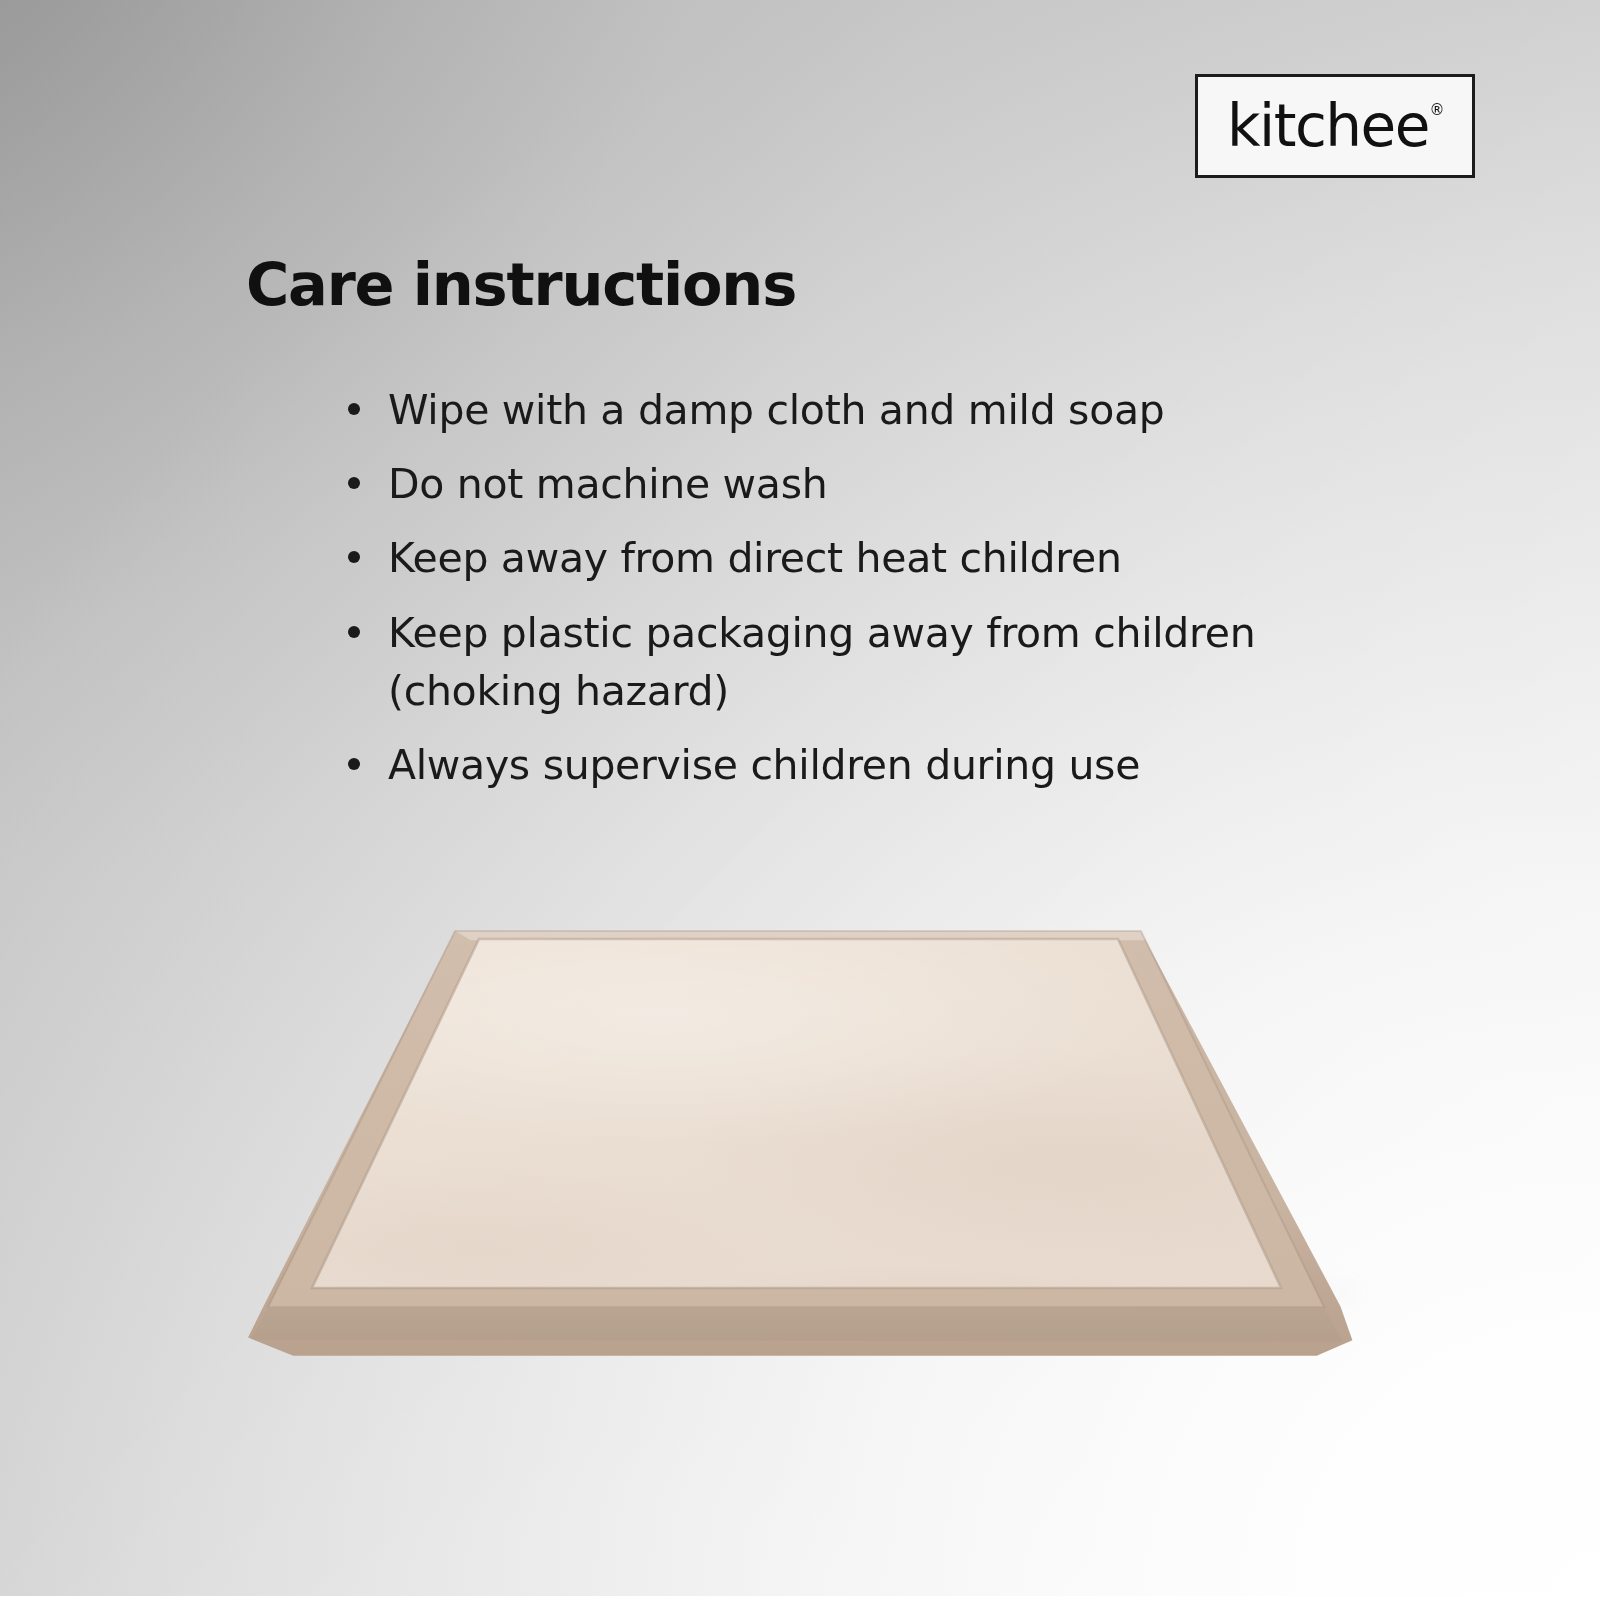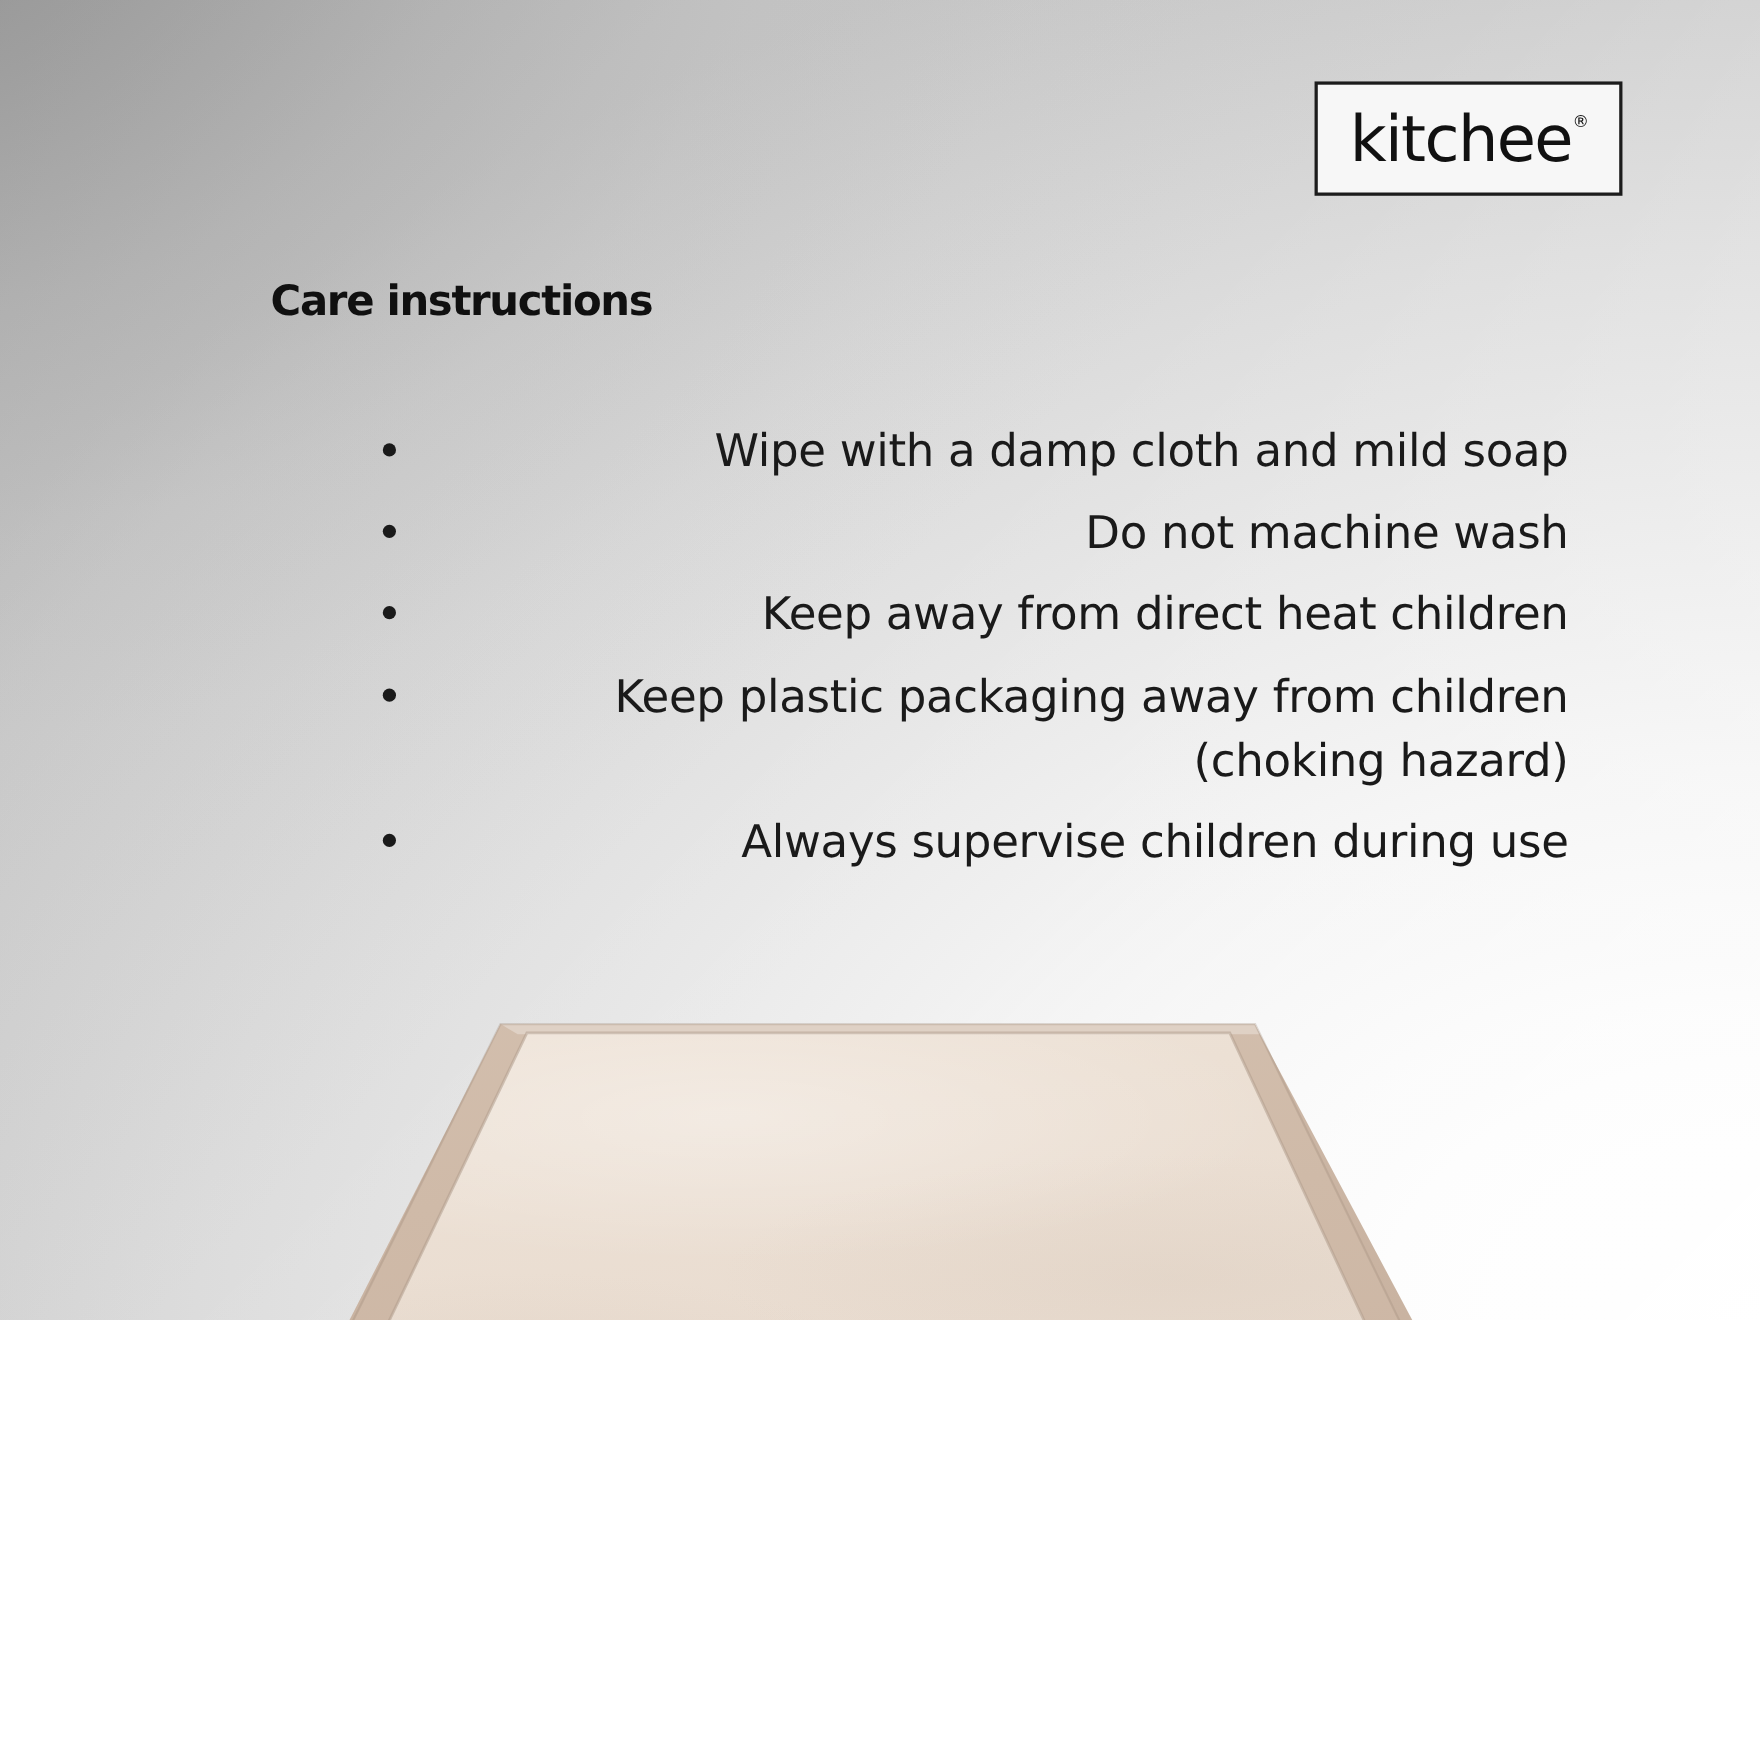--- a/index.html
+++ b/index.html
@@ -4,25 +4,24 @@
 <title>Care instructions</title>
 <style>
   html, body {
     margin: 0;
     padding: 0;
     background: #ffffff;
   }
   #canvas {
     position: relative;
     width: 1600px;
-    height: 1200px;
+    height: 1596px;
     overflow: hidden;
     font-family: "Liberation Sans", sans-serif;
     background-color: #eab308;
-    text-align: right;
   }
   
   .bg-base {
     position: absolute;
     inset: 0;
     background:
       radial-gradient(120% 110% at 100% 100%,
         #ffffff 0%,
         #fcfcfc 18%,
         #f3f3f3 38%,
@@ -85,21 +84,21 @@
     font-size: 15px;
     line-height: 1;
   }
 
   
   .heading {
     position: absolute;
     left: 246px;
     top: 253px;
     font-family: "DejaVu Sans", sans-serif;
-    font-size: 38px;
+    font-size: 59px;
     font-weight: 700;
     letter-spacing: -1.2px;
     color: #101010;
     line-height: 1.08;
     white-space: nowrap;
   }
 
   
   .care-list {
     position: absolute;

